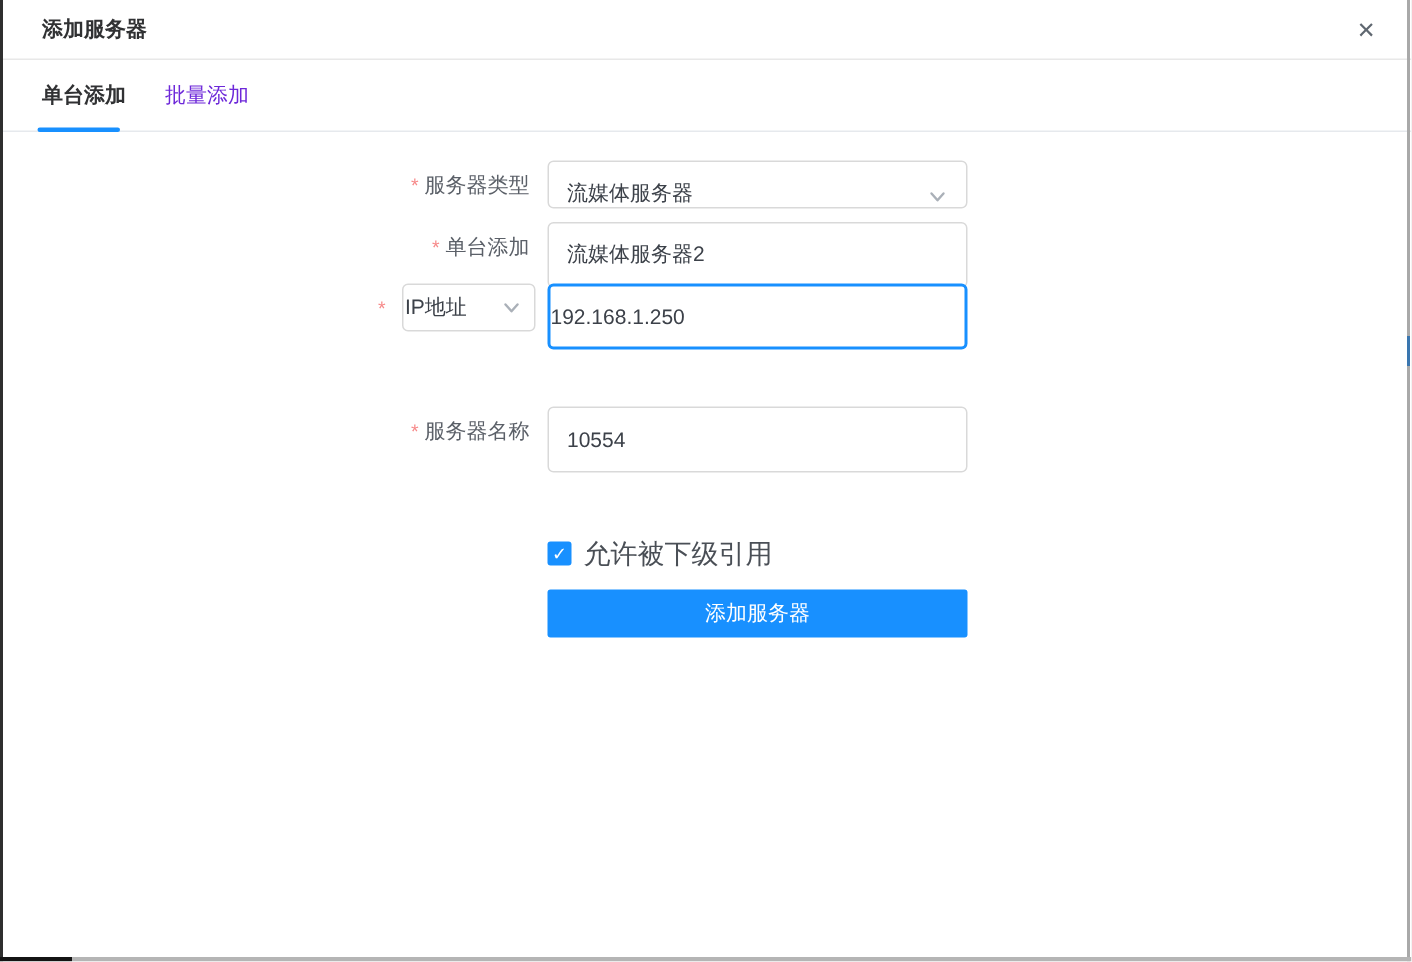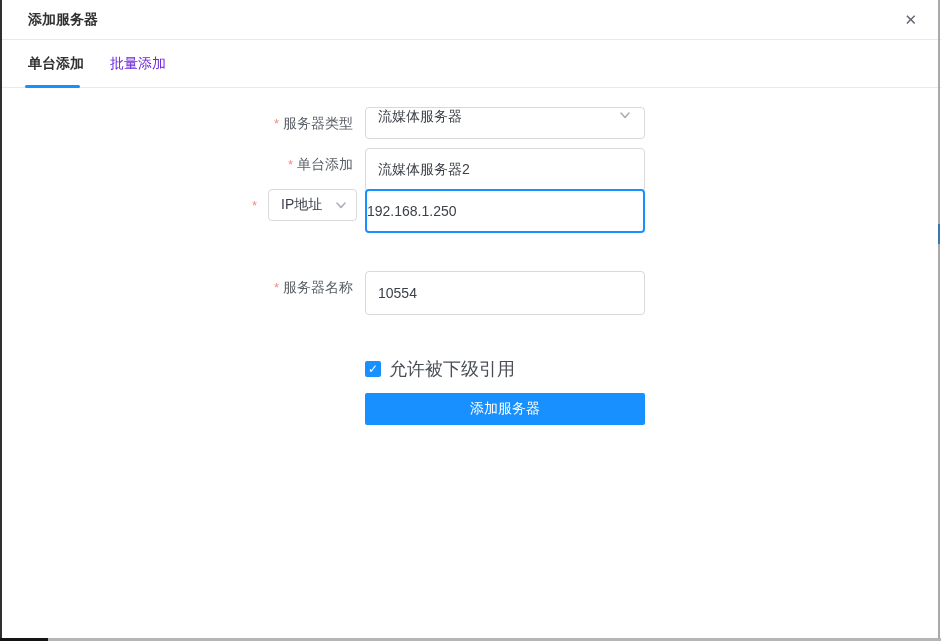--- a/index.html
+++ b/index.html
@@ -71,21 +71,21 @@
     text-align: right; line-height: 32px;
     font-size: 14px; color: #5b6068;
   }
   .req { color: #f78989; margin-right: 4px; font-size: 13px; }
 
   .ctrl {
     position: absolute; left: 365px; top: 0; width: 280px; height: 32px;
     border: 1px solid #d9d9d9; border-radius: 4px; background: #fff;
   }
   .select-box {
-    display: flex; align-items: flex-start; justify-content: space-between;
+    display: flex; align-items: flex-end; justify-content: space-between;
     padding: 0 12px; cursor: pointer;
   }
   .select-value { font-size: 14px; color: #3c4149; }
   .chevron { width: 14px; height: 14px; flex: 0 0 auto; }
 
   input.text-input {
     position: absolute; left: 365px; top: 0; width: 280px; height: 44px;
     border: 1px solid #d9d9d9; border-radius: 4px; background: #fff;
     padding: 0 12px; font-size: 14px; color: #3c4149; outline: none;
     font-family: "Liberation Sans", "DejaVu Sans", sans-serif;
@@ -94,21 +94,21 @@
 
   
   .ip-req {
     position: absolute; left: 252px; top: 0; height: 32px;
     line-height: 34px; color: #f78989; font-size: 13px;
   }
   .ip-mode-select {
     position: absolute; left: 268px; top: 0; width: 89px; height: 32px;
     border: 1px solid #d9d9d9; border-radius: 4px; background: #fff;
     display: flex; align-items: center; justify-content: space-between;
-    padding: 0 8px 0 12px; cursor: pointer;
+    padding: 0 8px 0 1px; cursor: pointer;
   }
   .ip-mode-label { font-size: 14px; color: #3c4149; }
 
   
   .checkbox-row { position: absolute; top: 361px; left: 365px; height: 16px; display: flex; align-items: center; }
   .checkbox {
     width: 16px; height: 16px; background: #1890ff; border-radius: 2px;
     color: #fff; font-size: 12px; line-height: 16px; text-align: center;
     cursor: pointer; font-family: "DejaVu Sans", sans-serif;
   }

